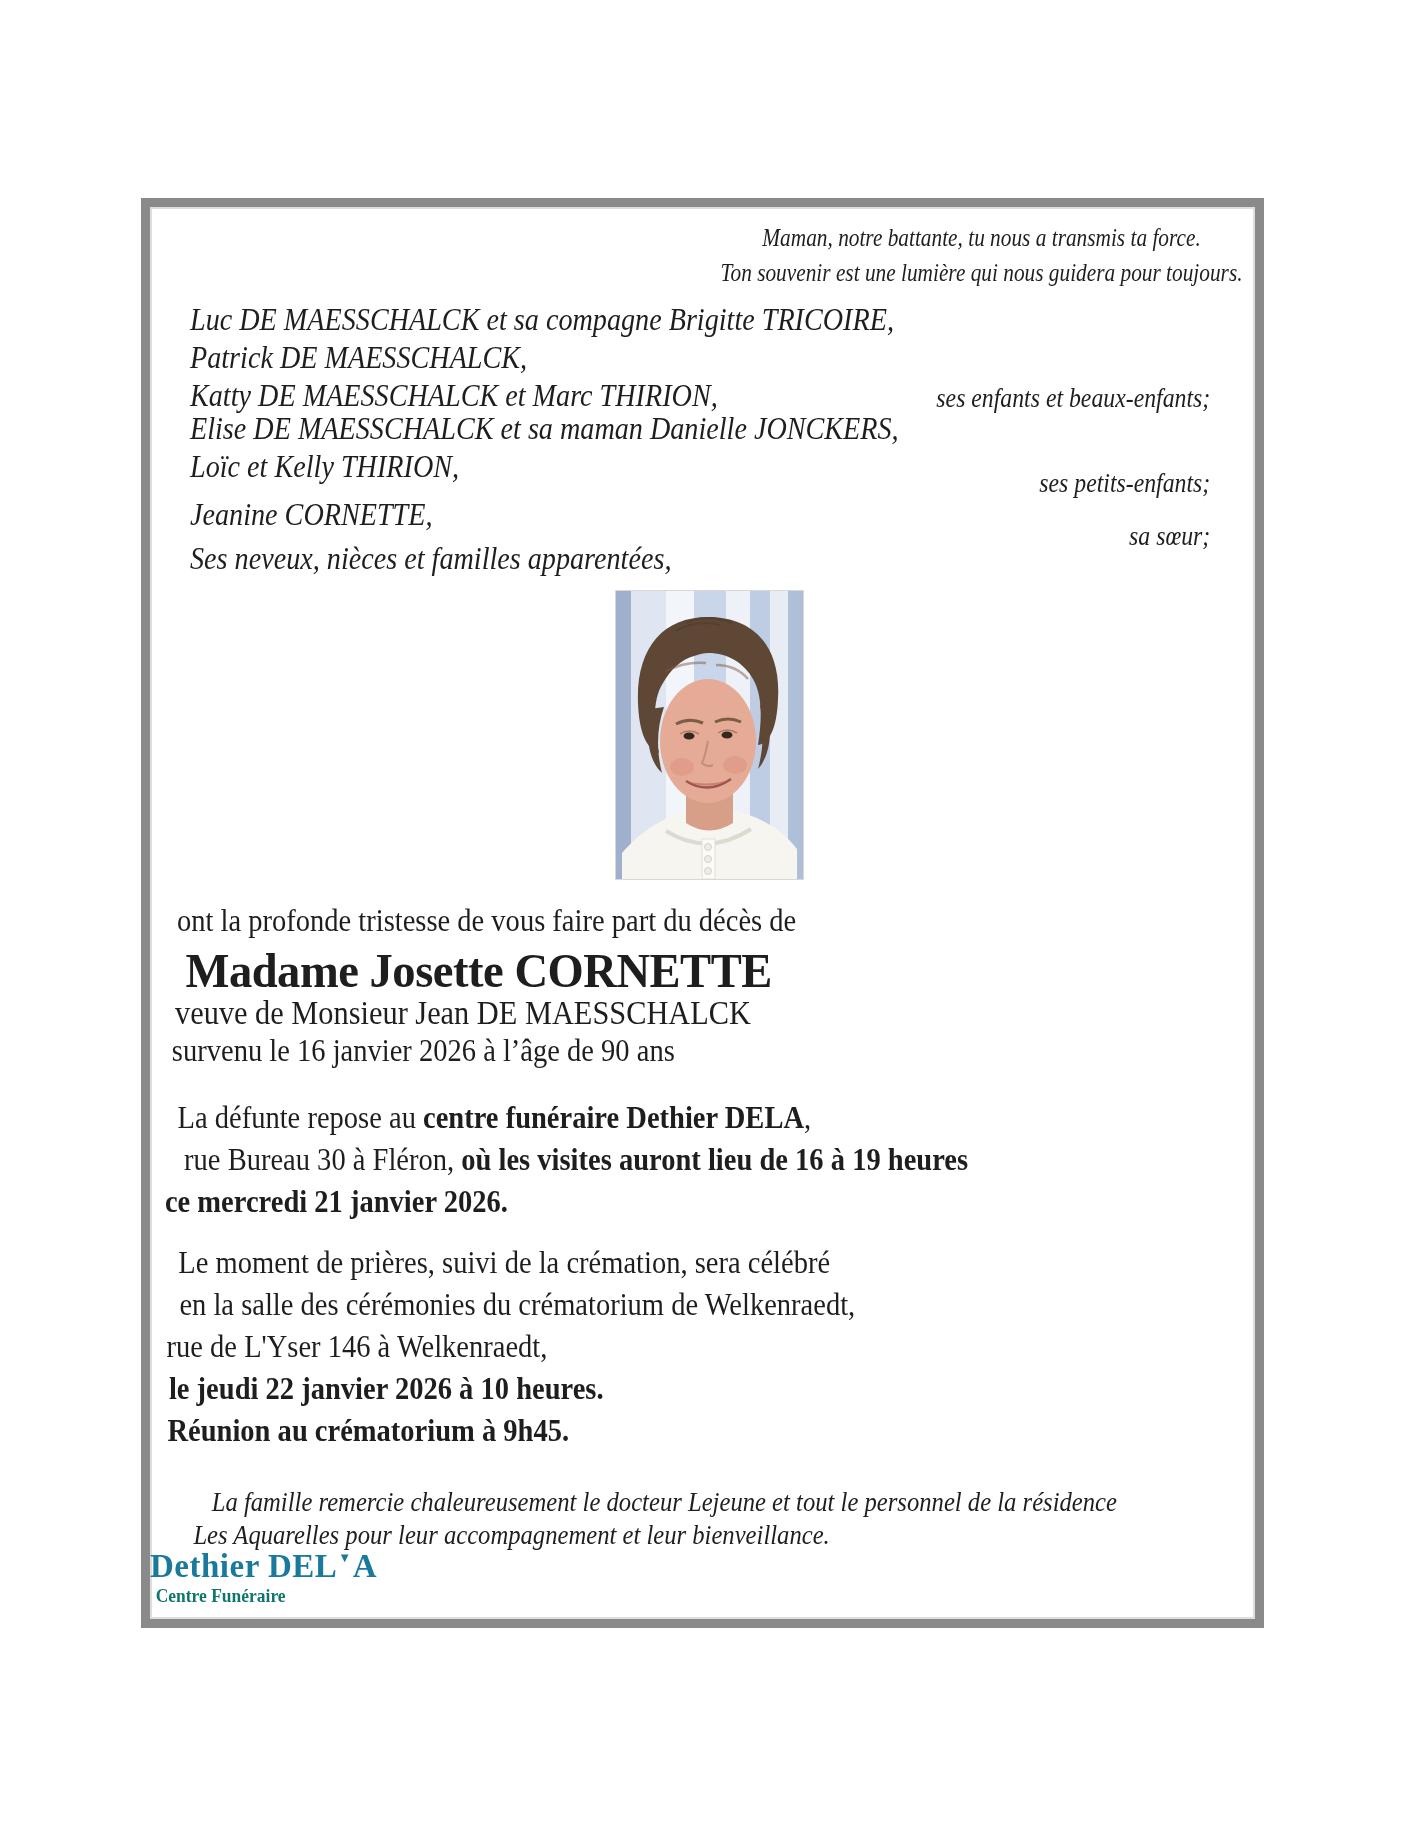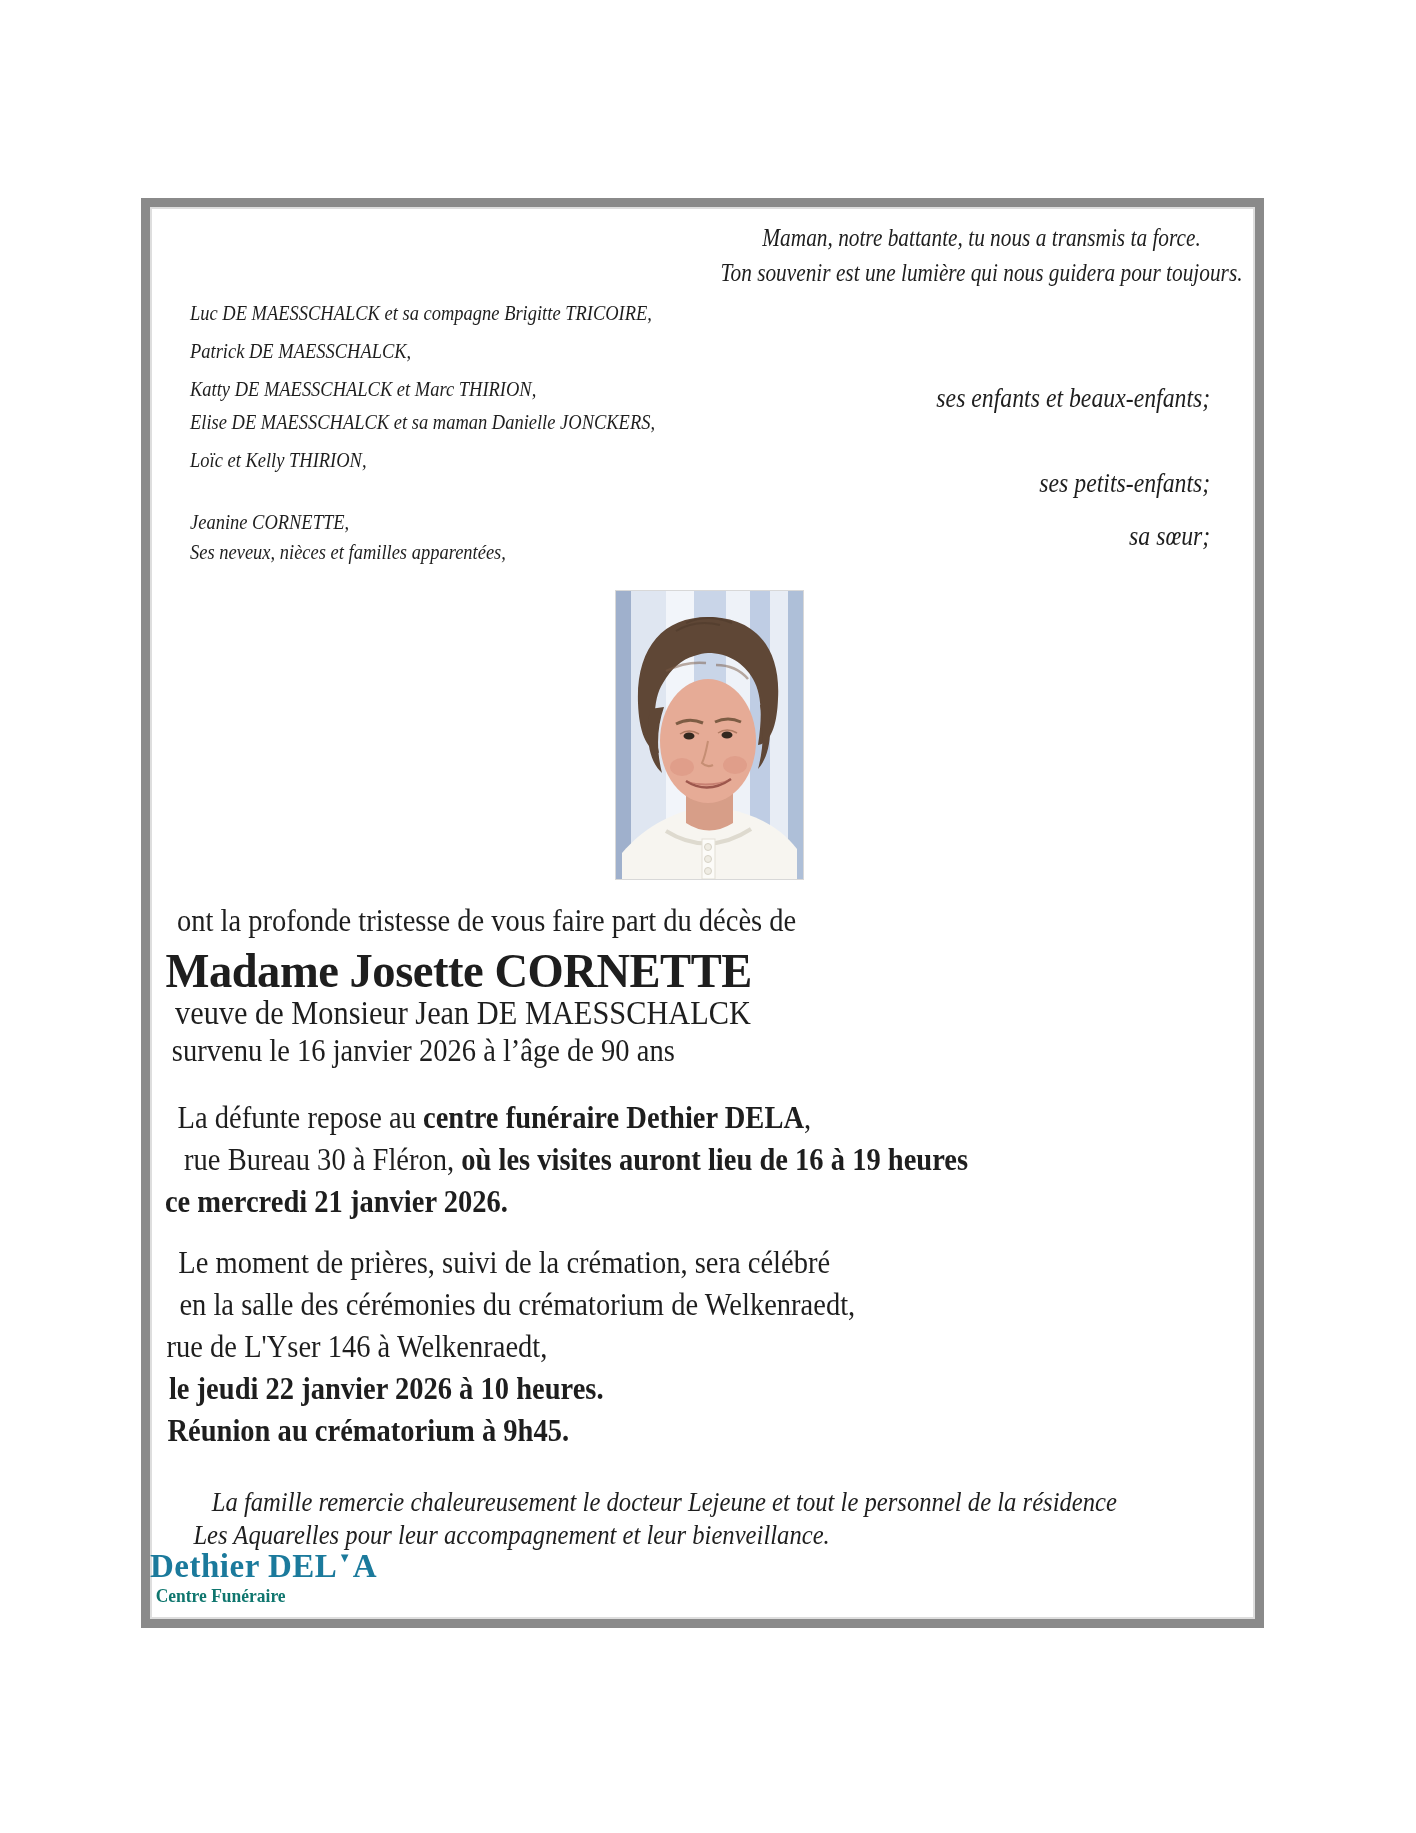--- a/index.html
+++ b/index.html
@@ -11,36 +11,36 @@
     position:absolute;left:141px;top:198px;width:1105px;height:1412px;
     border:9px solid #8a8a8a;background:#ffffff;
     box-shadow:inset 0 0 0 2px #dedede;
   }
   .epigraph{
     position:absolute;top:13px;right:12px;text-align:center;
     font-style:italic;font-size:26px;line-height:35px;white-space:nowrap;
   }
   .epigraph .t{display:block;transform:scaleX(0.82);transform-origin:right center;}
   .name-line{
-    position:absolute;left:40px;font-style:italic;font-size:21px;
+    position:absolute;left:40px;font-style:italic;font-size:32px;
     line-height:1.1;white-space:nowrap;text-decoration:underline;
   }
   .name-line .t{display:inline-block;transform:scaleX(0.88);transform-origin:left center;}
   .rel-line{
     position:absolute;right:45px;font-style:italic;font-size:27px;
     line-height:1.1;text-align:right;white-space:nowrap;
   }
   .rel-line .t{display:inline-block;transform:scaleX(0.88);transform-origin:right center;}
   .center-line{
     position:absolute;left:0;width:100%;text-align:left;
     line-height:1.15;white-space:nowrap;
   }
   .center-line .t{display:inline-block;transform:scaleX(0.92);transform-origin:center center;}
   .intro{font-size:31px;}
-  .deceased-name{font-size:49px;font-weight:bold;letter-spacing:-0.5px;}
+  .deceased-name{font-size:49px;font-weight:bold;letter-spacing:-0.5px;padding-left:20px;}
   .deceased-name .t{transform:scaleX(0.95);}
   .widow{font-size:33px;}
   .death-line{font-size:31px;}
   .para{font-size:31px;}
   .para b{font-weight:bold;}
   .thanks{font-size:28px;font-style:italic;}
   .thanks .t{transform:scaleX(0.88);}
   .logo-line{font-size:33px;font-weight:bold;color:#1b7a9c;letter-spacing:0.5px;}
   .logo-line .t{transform:none;}
   .logo-tri{display:inline-block;font-size:13px;position:relative;top:-15px;margin:0 1px;}
@@ -62,21 +62,21 @@
 
   <div class="name-line" style="top:95px"><span class="t">Luc DE MAESSCHALCK et sa compagne Brigitte TRICOIRE,</span></div>
   <div class="name-line" style="top:133px"><span class="t">Patrick DE MAESSCHALCK,</span></div>
   <div class="name-line" style="top:171px"><span class="t">Katty DE MAESSCHALCK et Marc THIRION,</span></div>
   <div class="rel-line" style="top:177px"><span class="t">ses enfants et beaux-enfants;</span></div>
 
   <div class="name-line" style="top:204px"><span class="t">Elise DE MAESSCHALCK et sa maman Danielle JONCKERS,</span></div>
   <div class="name-line" style="top:242px"><span class="t">Loïc et Kelly THIRION,</span></div>
   <div class="rel-line" style="top:262px"><span class="t">ses petits-enfants;</span></div>
 
-  <div class="name-line" style="top:304px"><span class="t">Jeanine CORNETTE,</span></div>
+  <div class="name-line" style="top:290px"><span class="t">Jeanine CORNETTE,</span></div>
   <div class="rel-line" style="top:315px"><span class="t">sa sœur;</span></div>
 
   <div class="name-line" style="top:334px"><span class="t">Ses neveux, nièces et familles apparentées,</span></div>
 
   <svg class="photo" viewBox="0 0 187 288" role="img">
 
     <rect x="0" y="0" width="15" height="288" fill="#9fb0cc"></rect>
     <rect x="15" y="0" width="35" height="288" fill="#dfe6f1"></rect>
     <rect x="50" y="0" width="28" height="288" fill="#f2f5fa"></rect>
     <rect x="78" y="0" width="32" height="288" fill="#c9d5e8"></rect>

